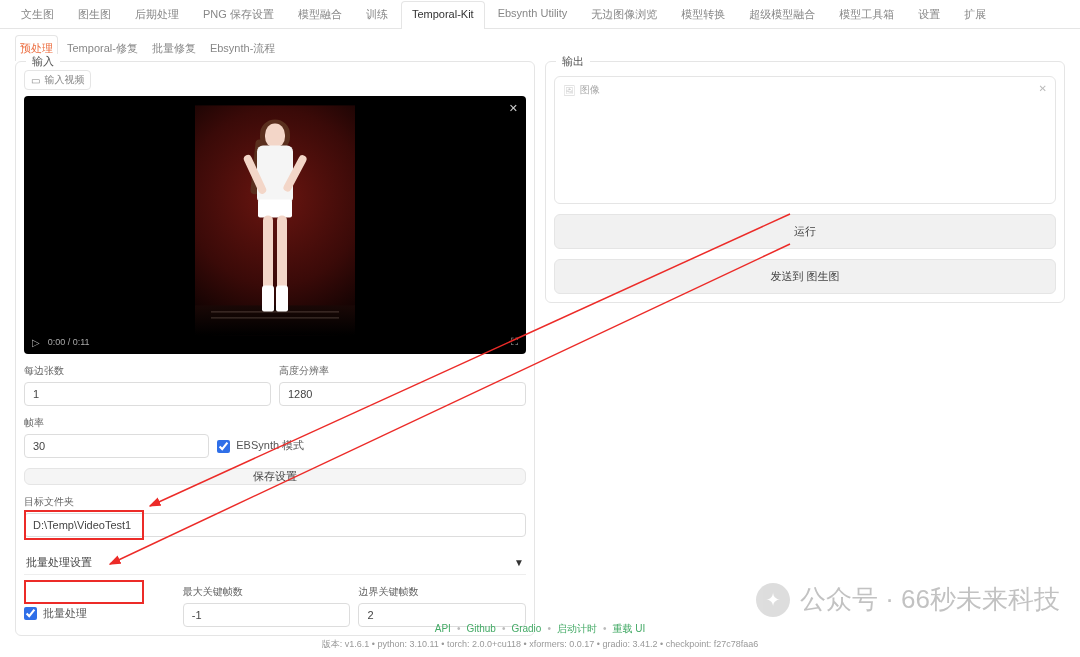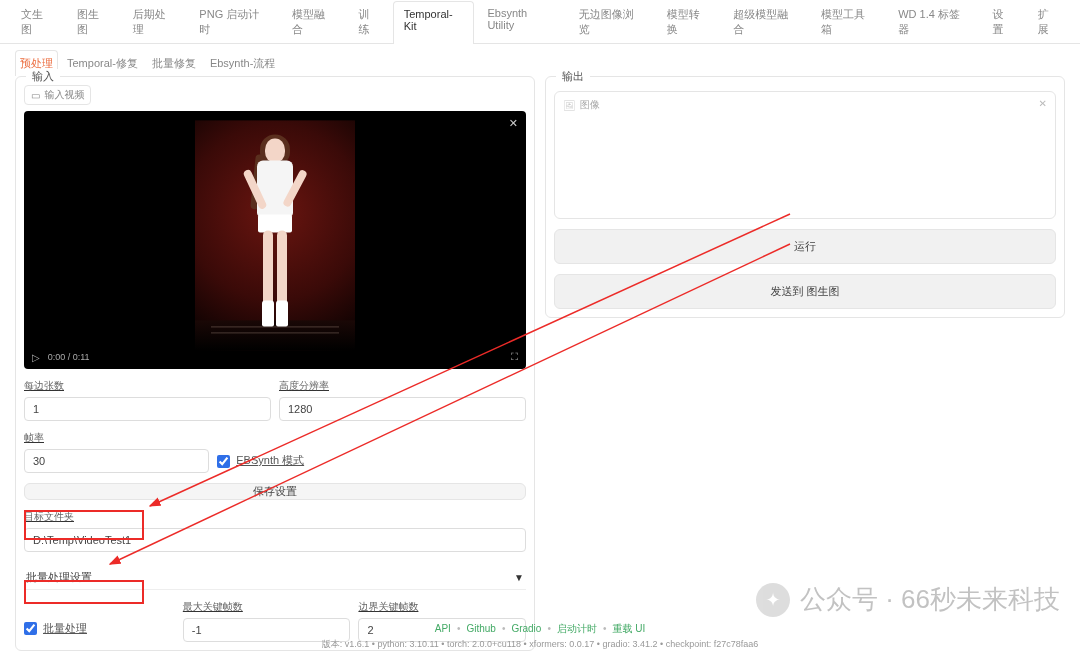--- a/index.html
+++ b/index.html
@@ -31,21 +31,21 @@
 .hair { width: 30px; height: 30px; background: #5a2f1e; border-radius: 50% 50% 40% 40%; position: absolute; top: 0; left: 50%; transform: translateX(-50%); z-index: -1; }
 .hairL { width: 8px; height: 55px; background: #5a2f1e; border-radius: 4px; position: absolute; top: 20px; left: 8px; transform: rotate(6deg); }
 .torso { width: 36px; height: 56px; background: #f5f5f5; border-radius: 6px 6px 4px 4px; position: absolute; top: 26px; left: 50%; transform: translateX(-50%); }
 .armL { width: 8px; height: 42px; background: #f3d6c8; border-radius: 4px; position: absolute; top: 34px; left: 6px; transform: rotate(-25deg); }
 .armR { width: 8px; height: 40px; background: #f3d6c8; border-radius: 4px; position: absolute; top: 34px; right: 6px; transform: rotate(28deg); }
 .shorts { width: 34px; height: 18px; background: #fff; position: absolute; top: 80px; left: 50%; transform: translateX(-50%); border-radius: 2px; }
 .legL, .legR { width: 10px; height: 86px; background: #f3d6c8; border-radius: 5px; position: absolute; top: 96px; }
 .legL { left: 18px; } .legR { right: 18px; }
 .boot { width: 12px; height: 26px; background: #fff; border-radius: 3px 3px 2px 2px; position: absolute; bottom: -10px; left: -1px; }
 .form-row { display: flex; gap: 8px; margin-top: 10px; }
-.field { flex: 1; text-decoration: underline; }
+.field { flex: 1; }
 .field label, .lbl { display: block; font-size: 10px; color: #666; margin-bottom: 4px; }
 .field input[type=text] { width: 100%; padding: 5px 8px; border: 1px solid #ddd; border-radius: 4px; font-size: 11px; color: #444; }
 .chk { display: flex; align-items: center; gap: 6px; font-size: 11px; color: #555; }
 .chk input { accent-color: #2f6fe8; width: 13px; height: 13px; }
 .btn-wide { width: 100%; padding: 0; border: 1px solid #e5e5e5; background: #f5f5f5; border-radius: 6px; font-size: 11px; color: #444; cursor: pointer; margin-top: 10px; }
 .section-hd { display: flex; justify-content: space-between; align-items: center; font-size: 11px; color: #444; margin-top: 14px; padding: 4px 2px; border-bottom: 1px solid #eee; }
 .section-hd .tri { font-size: 10px; color: #333; }
 .out-box { border: 1px solid #e5e5e5; border-radius: 6px; margin-top: 6px; padding: 6px; position: relative; height: 128px; }
 .out-badge { position: absolute; top: 6px; left: 8px; font-size: 10px; color: #aaa; display: flex; gap: 4px; align-items: center; }
 .out-badge::before { content: "🖼"; font-size: 10px; opacity: .6; }
@@ -60,30 +60,29 @@
 .footer .sep { margin: 0 6px; color: #bbb; }
 .footer2 { font-size: 9px; color: #999; margin-top: 2px; }
 </style>
 </head>
 <body>
 
 <div class="main-tabs" id="main-tabs">
     <div class="tab">文生图</div>
     <div class="tab">图生图</div>
     <div class="tab">后期处理</div>
-    <div class="tab">PNG 启动计时</div>
+    <div class="tab">PNG 保存设置</div>
     <div class="tab">模型融合</div>
     <div class="tab">训练</div>
     <div class="tab active">Temporal-Kit</div>
     <div class="tab">Ebsynth Utility</div>
     <div class="tab">无边图像浏览</div>
     <div class="tab">模型转换</div>
     <div class="tab">超级模型融合</div>
     <div class="tab">模型工具箱</div>
-    <div class="tab">WD 1.4 标签器</div>
     <div class="tab">设置</div>
     <div class="tab">扩展</div>
   </div>
 <div class="sub-tabs" id="sub-tabs">
     <div class="tab active">预处理</div>
     <div class="tab">Temporal-修复</div>
     <div class="tab">批量修复</div>
     <div class="tab">Ebsynth-流程</div>
   </div>
 

